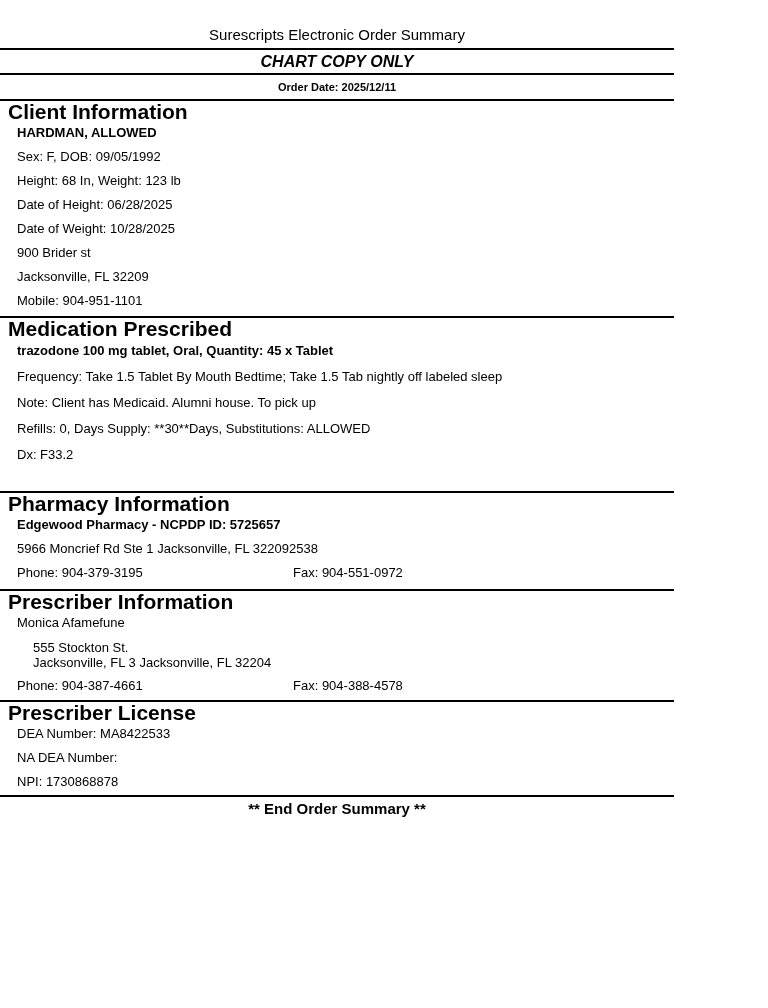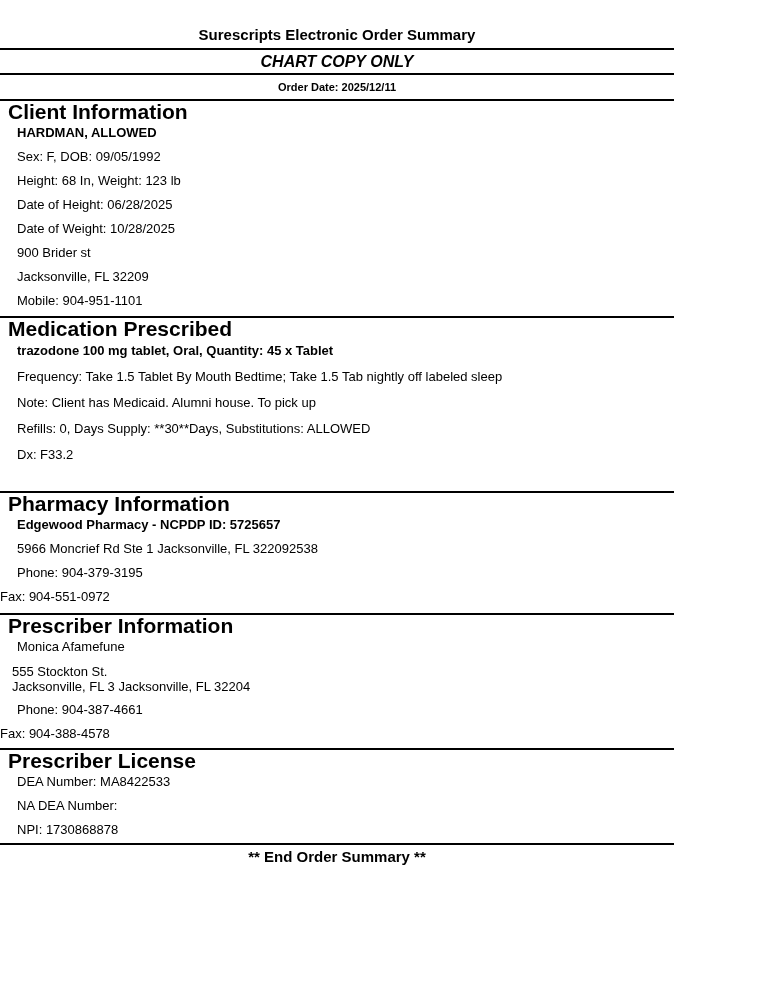--- a/index.html
+++ b/index.html
@@ -10,21 +10,21 @@
     color: #000;
     overflow: hidden;
   }
   .page { width: 768px; height: 1008px; position: relative; background: #fff; }
   .doc { width: 674px; }
 
   .rule { height: 2px; background: #000; width: 100%; }
 
   .title {
     padding-top: 27px;
-    font-size: 15px; font-weight: bold;
+    font-size: 15px; font-weight: normal;
     text-align: center; line-height: 16px;
     margin-bottom: 5px;
   }
   .banner {
     font-size: 16px; font-weight: bold;
     text-align: center; line-height: 19px;
     padding: 2px 0 2px;
     font-style: italic;
   }
   .order-date {
@@ -50,24 +50,24 @@
   .med .line { line-height: 26px; }
 
   .rule-med   { margin-top: 3px; }
   .rule-pharm { margin-top: 23px; }
   .rule-presc { margin-top: 4px; }
   .rule-lic   { margin-top: 2px; }
   .rule-end   { margin-top: 1px; }
 
   .addr {
     font-size: 13px; line-height: 15px;
-    padding-left: 12px; margin-top: 5px;
+    padding-left: 33px; margin-top: 5px;
     white-space: pre-line;
   }
-  .row { display: flex; flex-direction: column; }
+  .row { display: flex; }
   .row .cell-left  { width: 293px; }
   .row .cell-right { padding-left: 0; }
   .presc-row { margin-top: 4px; }
 
   .end-text {
     font-size: 15px; font-weight: bold;
     text-align: center; line-height: 16px;
     padding-top: 4px;
   }
 </style>

